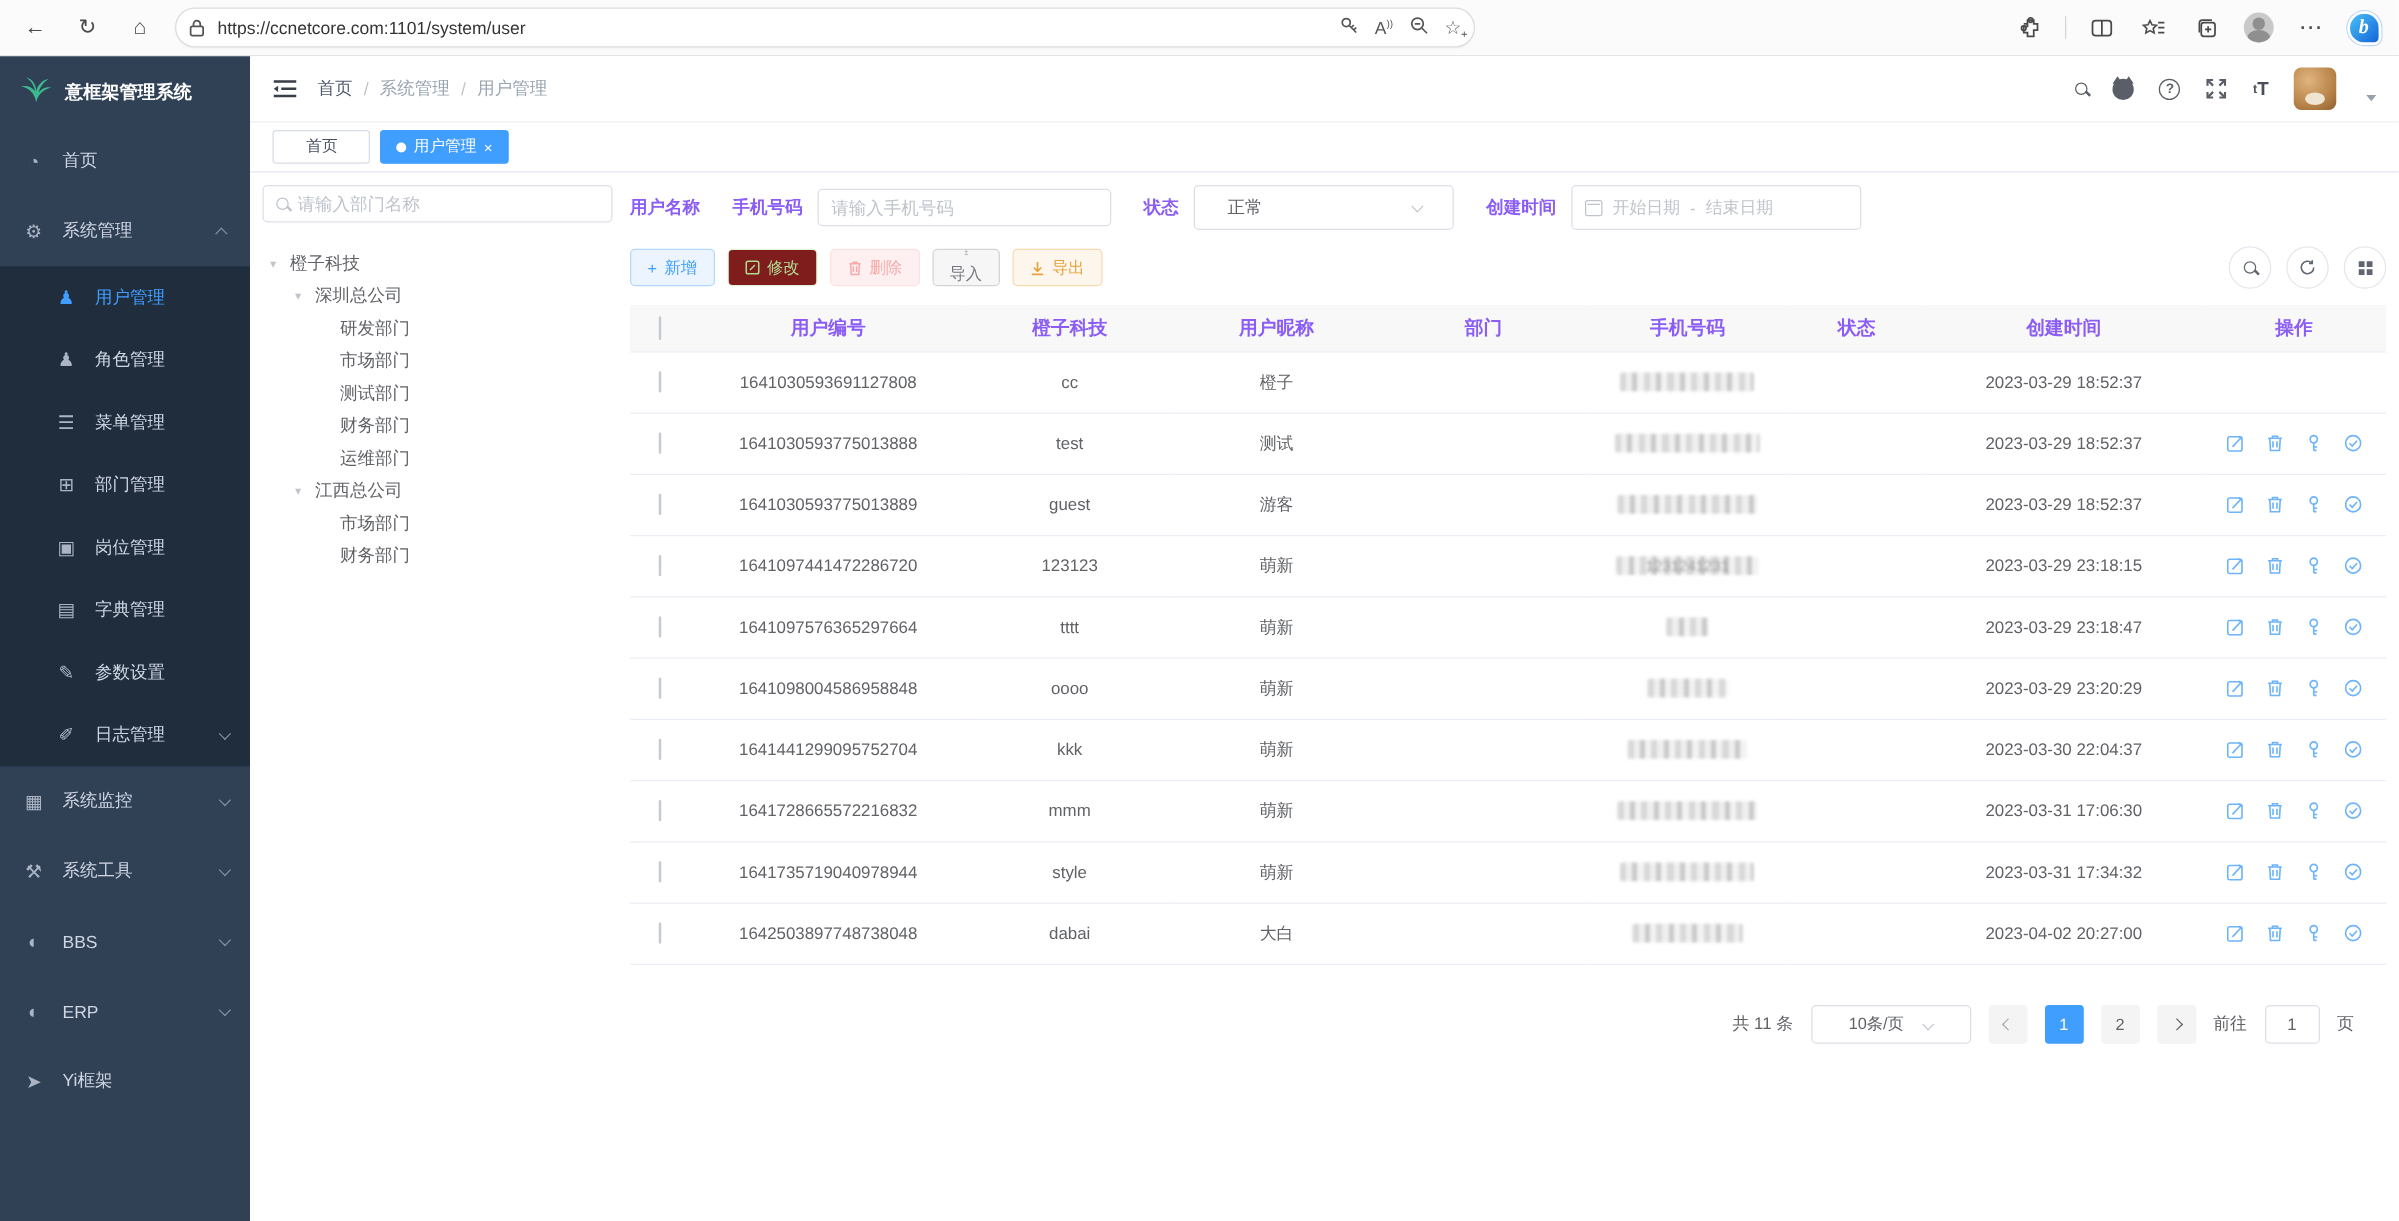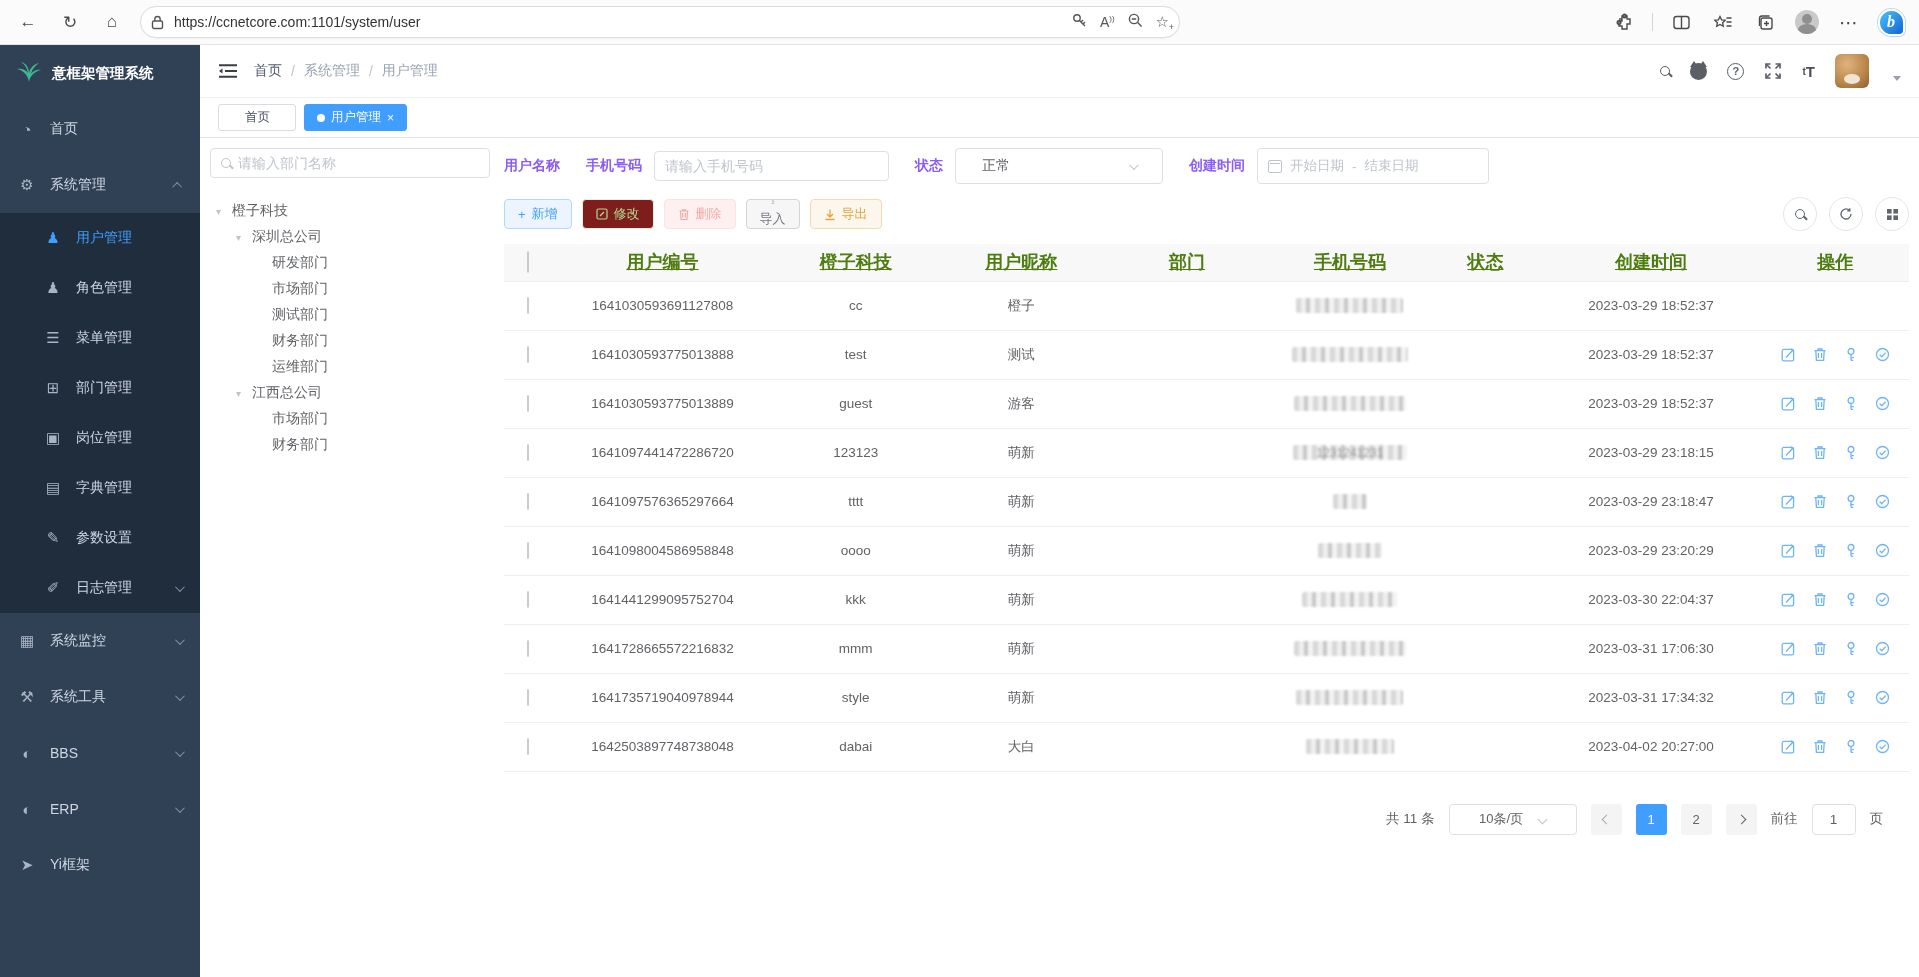--- a/index.html
+++ b/index.html
@@ -98,21 +98,21 @@
   .tbtn.exp { background:#fdf6ec; border-color:#f5dab1; color:#e6a23c; }
   .tool-right { margin-left:auto; display:flex; gap:12px; }
   .circ-btn { width:34px; height:34px; border:1px solid #e3e6ec; border-radius:50%; display:flex; align-items:center; justify-content:center; color:#5f6670; cursor:pointer; background:#fff; }
 
   
   .mag { width:10px; height:10px; border:1.6px solid currentColor; border-radius:50%; position:relative; display:inline-block; }
   .mag::after { content:""; position:absolute; width:5px; height:1.6px; background:currentColor; transform:rotate(45deg); right:-4px; bottom:-1px; }
 
   
   table.grid { margin-top:13px; width:100%; border-collapse:collapse; table-layout:fixed; }
-  .grid th { height:37px; background:#f8f8f9; color:#4d7c0f; font-weight:bold; font-size:18px; border-bottom:1px solid #ebeef5; text-align:center;text-decoration:underline; }
+  .grid th { height:37px; background:#f8f8f9; color:#8b5cf6; font-weight:bold; font-size:15px; border-bottom:1px solid #ebeef5; text-align:center; }
   .grid td { height:49px; border-bottom:1px solid #ebeef5; text-align:center; font-size:13.5px; color:#606266; }
   .cb { width:15px; height:15px; border:1px solid #c6cad1; border-radius:2px; background:#fff; margin:0 auto; cursor:pointer; }
   .switch { width:40px; height:20px; border-radius:10px; background:#409EFF; position:relative; margin:0 auto; cursor:pointer; }
   .switch::after { content:""; position:absolute; right:2px; top:2px; width:16px; height:16px; border-radius:50%; background:#fff; }
   .blurbar { height:15px; margin:0 auto; border-radius:2px; background:repeating-linear-gradient(90deg,#d8d8d8 0 5px,#efefef 5px 10px,#c9c9c9 10px 14px,#f3f3f3 14px 19px); filter:blur(1.2px); display:flex; align-items:center; justify-content:center; color:#9a9a9a; font-size:12px; overflow:hidden; }
   .acts { display:flex; justify-content:center; gap:17px; color:#6db4fb; }
   .acts svg { cursor:pointer; }
 
   
   .pager { margin-top:32px; display:flex; align-items:center; justify-content:flex-end; gap:14px; padding-right:26px; font-size:13.5px; color:#606266; }

